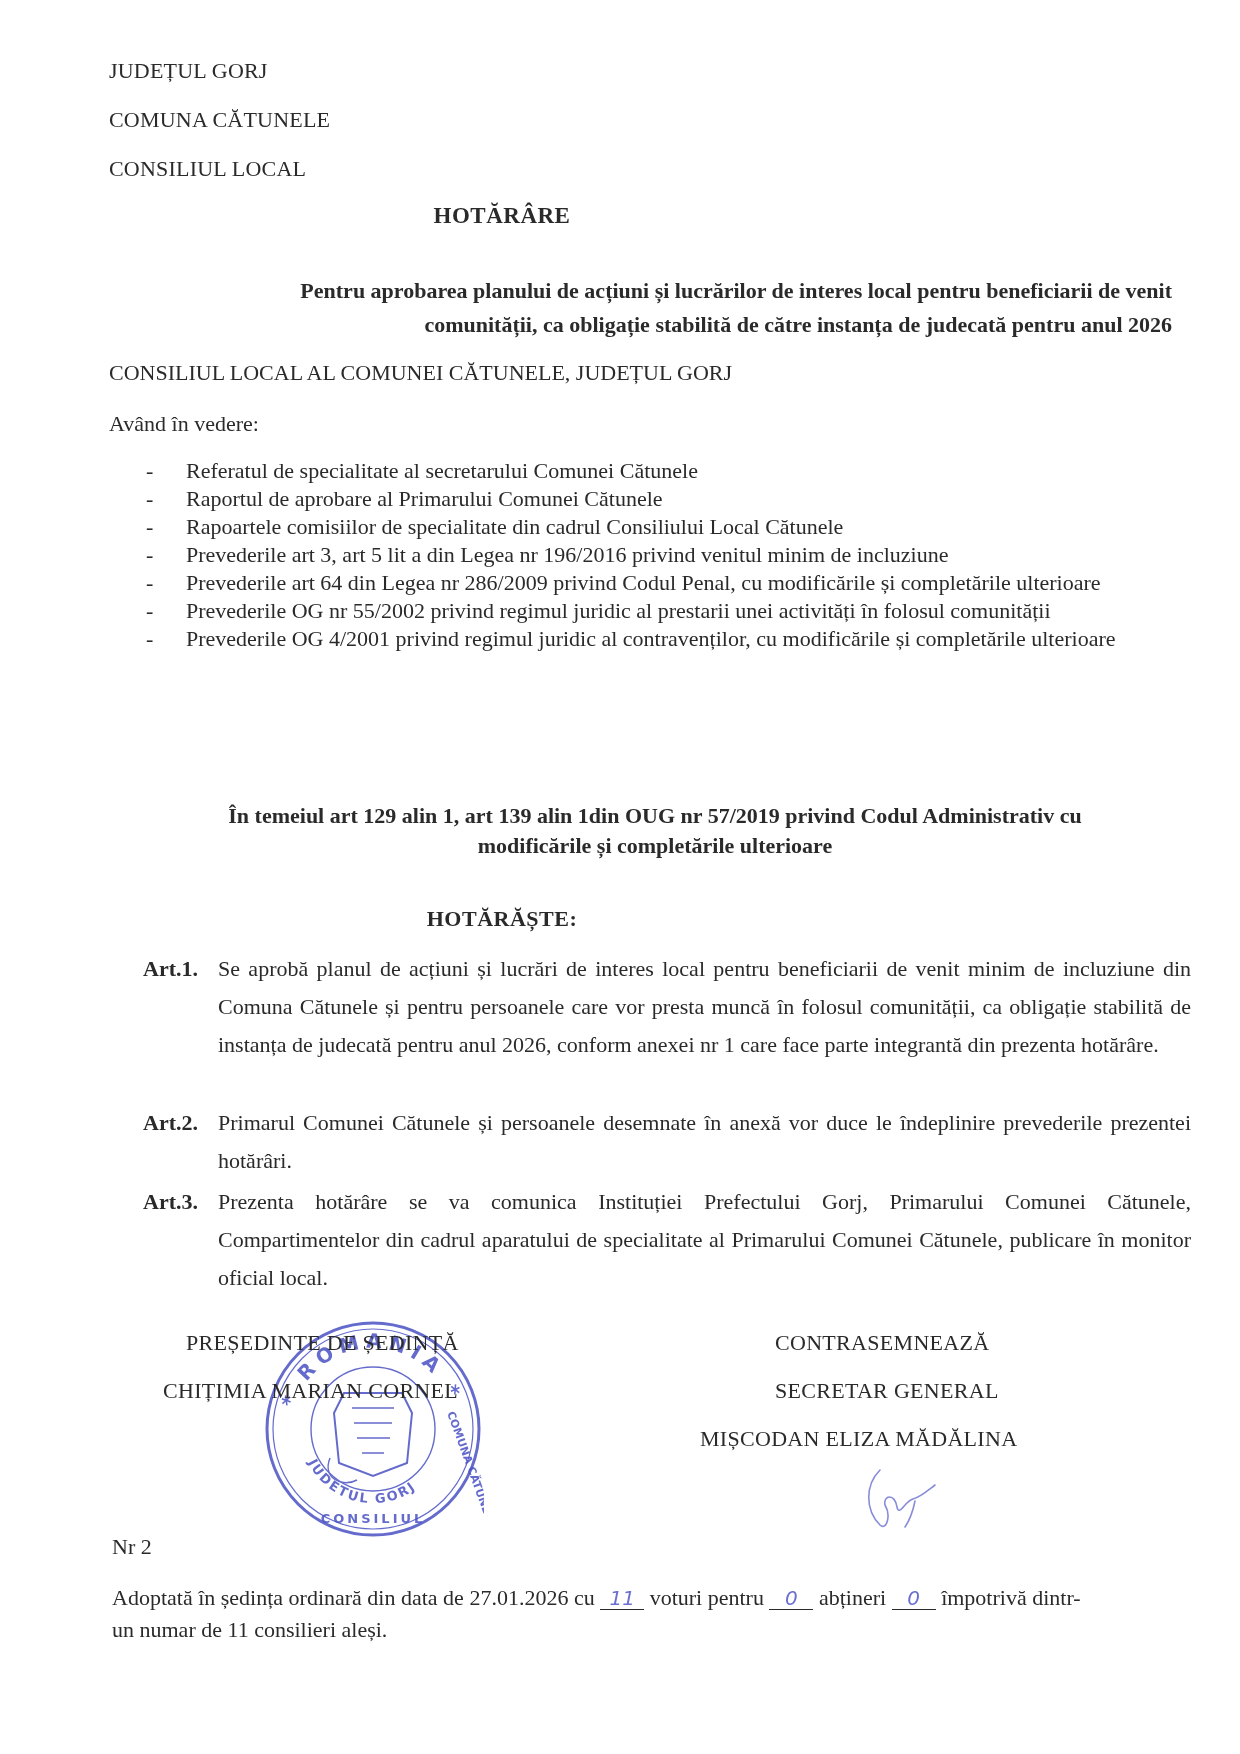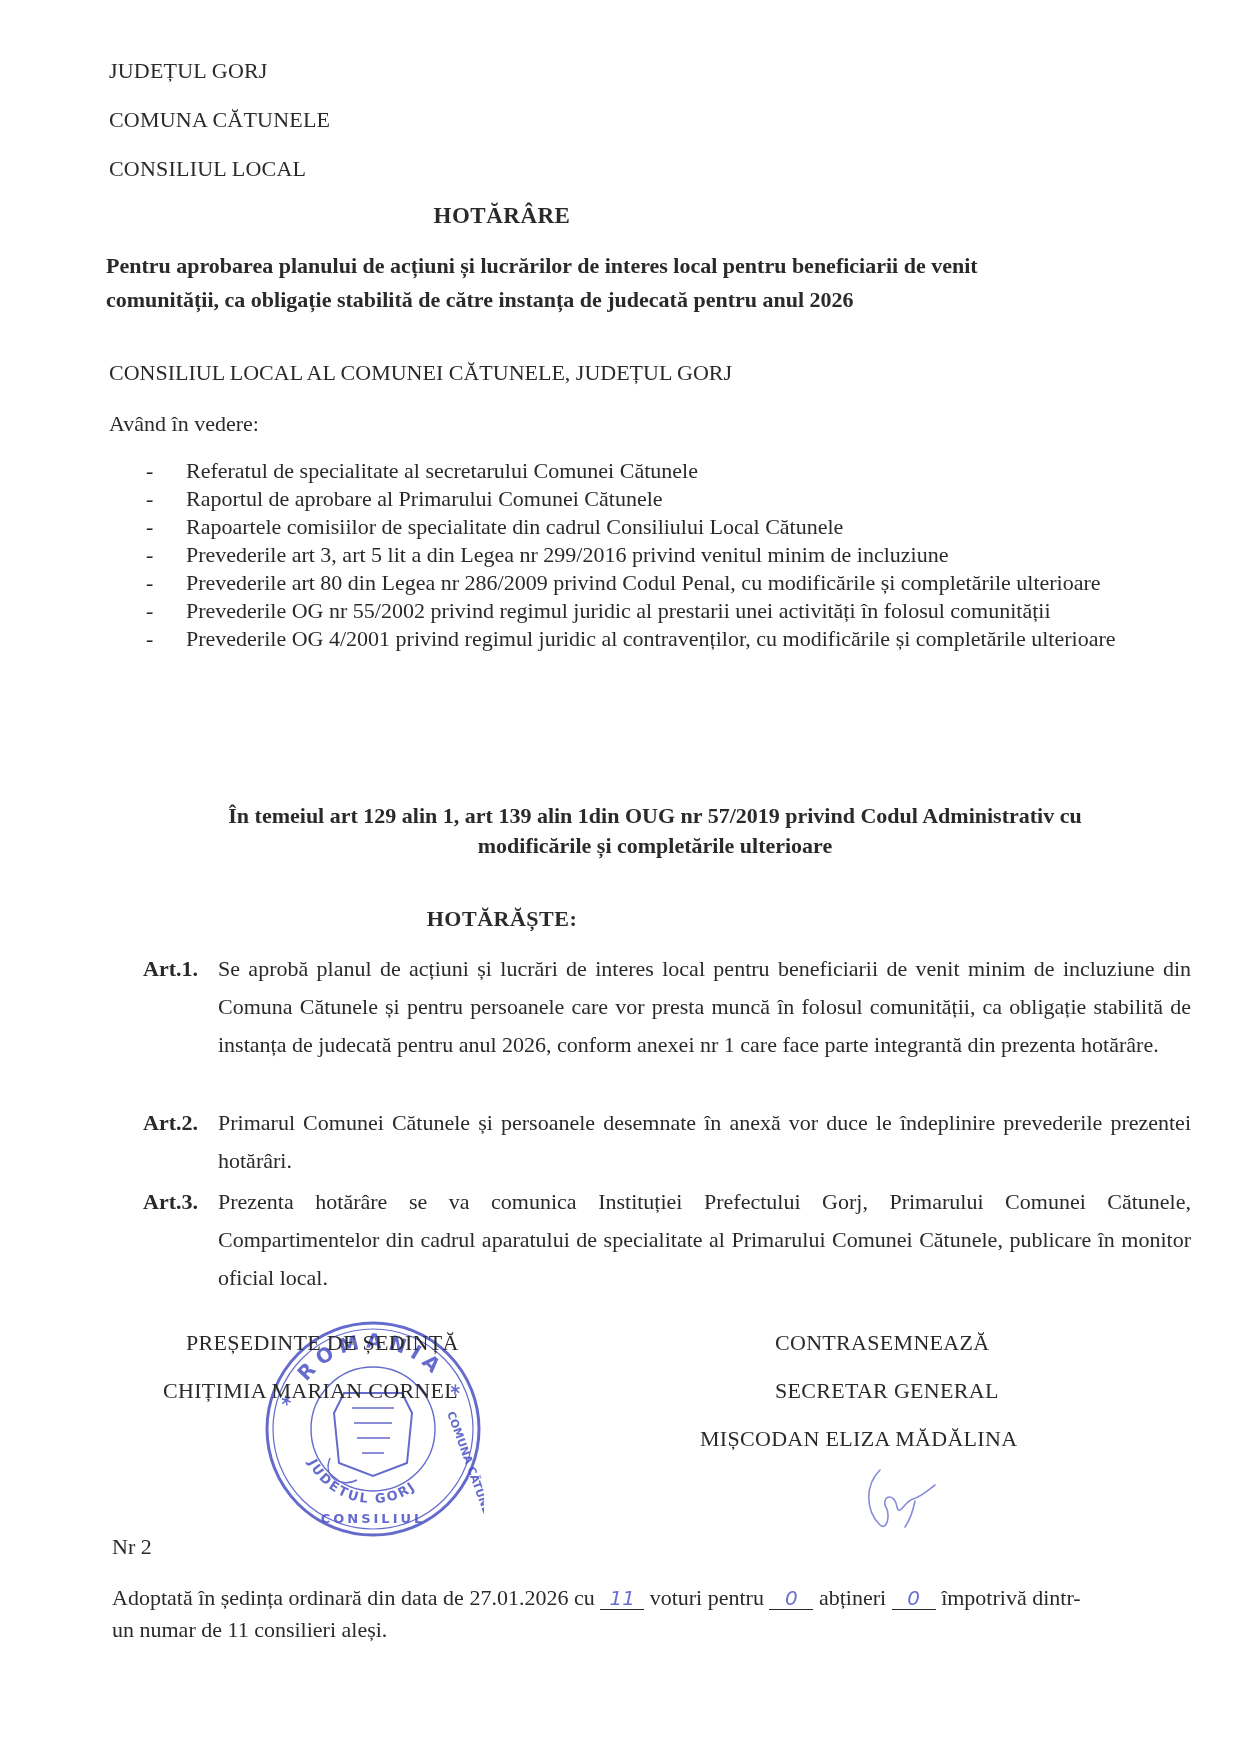--- a/index.html
+++ b/index.html
@@ -6,22 +6,22 @@
     body {
       width: 1240px; height: 1754px; position: relative; overflow: hidden;
       font-family: "Liberation Serif", "DejaVu Serif", serif;
       color: #2a2a2a;
     }
     .abs { position: absolute; }
     .hdr { left: 109px; font-size: 22px; letter-spacing: 0.2px; }
     .center { left: 0; width: 1004px; text-align: center; }
     .title { font-size: 23px; font-weight: bold; letter-spacing: 0.5px; }
     .subtitle {
-      left: 106px; width: 1040px; text-align: left;
-      font-size: 22px; font-weight: bold; line-height: 34px;
+      left: 132px; width: 1040px; text-align: right;
+      font-size: 22px; font-weight: bold; line-height: 34px; margin-top: 25px;
     }
     .p { font-size: 22px; }
     .bullets { left: 140px; width: 1020px; font-size: 22px; line-height: 28px; }
     .bullet-row { display: flex; }
     .bullet-dash { width: 46px; flex: 0 0 46px; text-align: left; padding-left: 6px; box-sizing: border-box; }
     .bullet-text { flex: 1; }
     .temei {
       left: 150px; width: 1010px; text-align: center;
       font-size: 22px; font-weight: bold; line-height: 30px;
     }
@@ -65,25 +65,25 @@
   <div class="bullet-row">
     <span class="bullet-dash">-</span>
     <span class="bullet-text">Raportul de aprobare al Primarului Comunei Cătunele</span>
   </div>
   <div class="bullet-row">
     <span class="bullet-dash">-</span>
     <span class="bullet-text">Rapoartele comisiilor de specialitate din cadrul Consiliului Local Cătunele</span>
   </div>
   <div class="bullet-row">
     <span class="bullet-dash">-</span>
-    <span class="bullet-text">Prevederile art 3, art 5 lit a din Legea nr 299/2016 privind venitul minim de incluziune</span>
+    <span class="bullet-text">Prevederile art 3, art 5 lit a din Legea nr 196/2016 privind venitul minim de incluziune</span>
   </div>
   <div class="bullet-row">
     <span class="bullet-dash">-</span>
-    <span class="bullet-text">Prevederile art 80 din Legea nr 286/2009 privind Codul Penal, cu modificările și completările ulterioare</span>
+    <span class="bullet-text">Prevederile art 64 din Legea nr 286/2009 privind Codul Penal, cu modificările și completările ulterioare</span>
   </div>
   <div class="bullet-row">
     <span class="bullet-dash">-</span>
     <span class="bullet-text">Prevederile OG nr 55/2002 privind regimul juridic al prestarii unei activități în folosul comunității</span>
   </div>
   <div class="bullet-row">
     <span class="bullet-dash">-</span>
     <span class="bullet-text">Prevederile OG 4/2001 privind regimul juridic al contravenților, cu modificările și completările ulterioare</span>
   </div>
 </div>

